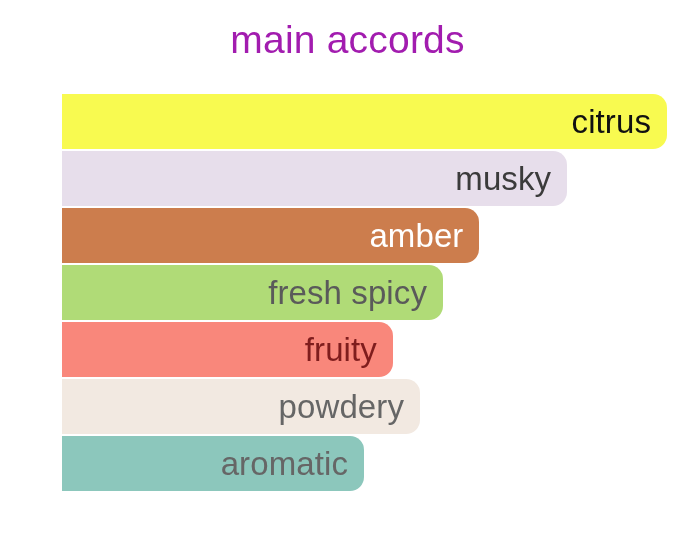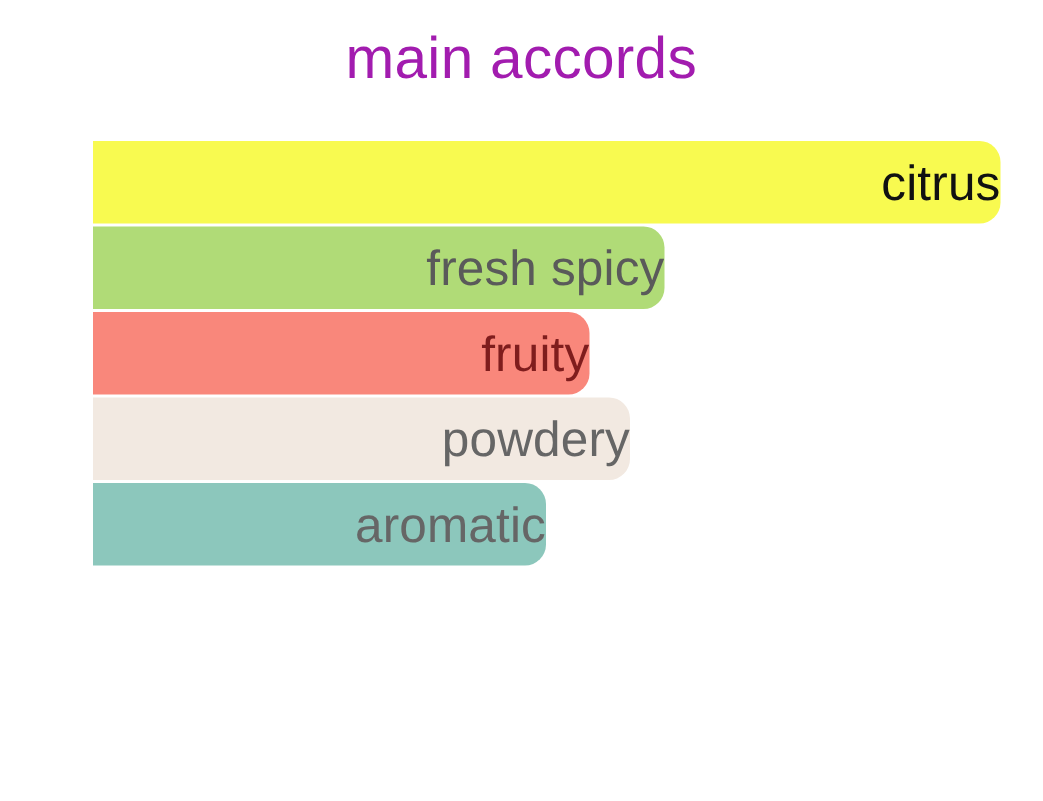--- a/index.html
+++ b/index.html
@@ -46,35 +46,41 @@
     box-sizing: border-box;
     display: flex;
     align-items: center;
     justify-content: flex-end;
     overflow: visible;
   }
   .accord-label {
     font-size: 33px;
     line-height: 38px;
     font-weight: 400;
-    padding-right: 0;
+    padding-right: 16px;
     white-space: nowrap;
     letter-spacing: 0.1px;
   }
 </style>
 </head>
 <body>
 
 <div id="accords-widget">
 
   <div id="chart-title">main accords</div>
 
   <div id="bars-container">
       <div class="accord-bar" style="width: 605px; background: rgb(248, 250, 80);">
         <span class="accord-label" style="color: rgb(17, 17, 17);">citrus</span>
+      </div>
+      <div class="accord-bar" style="width: 505.175px; background: rgb(231, 222, 235);">
+        <span class="accord-label" style="color: rgb(59, 59, 59);">musky</span>
+      </div>
+      <div class="accord-bar" style="width: 417.45px; background: rgb(204, 125, 77);">
+        <span class="accord-label" style="color: rgb(255, 255, 255);">amber</span>
       </div>
       <div class="accord-bar" style="width: 381px; background: rgb(176, 219, 119);">
         <span class="accord-label" style="color: rgb(90, 90, 90);">fresh spicy</span>
       </div>
       <div class="accord-bar" style="width: 330.935px; background: rgb(249, 135, 123);">
         <span class="accord-label" style="color: #7f1d1d; text-align: right;">fruity</span>
       </div>
       <div class="accord-bar" style="width: 358px; background: rgb(242, 233, 225);">
         <span class="accord-label" style="color: rgb(102, 102, 102);">powdery</span>
       </div>

